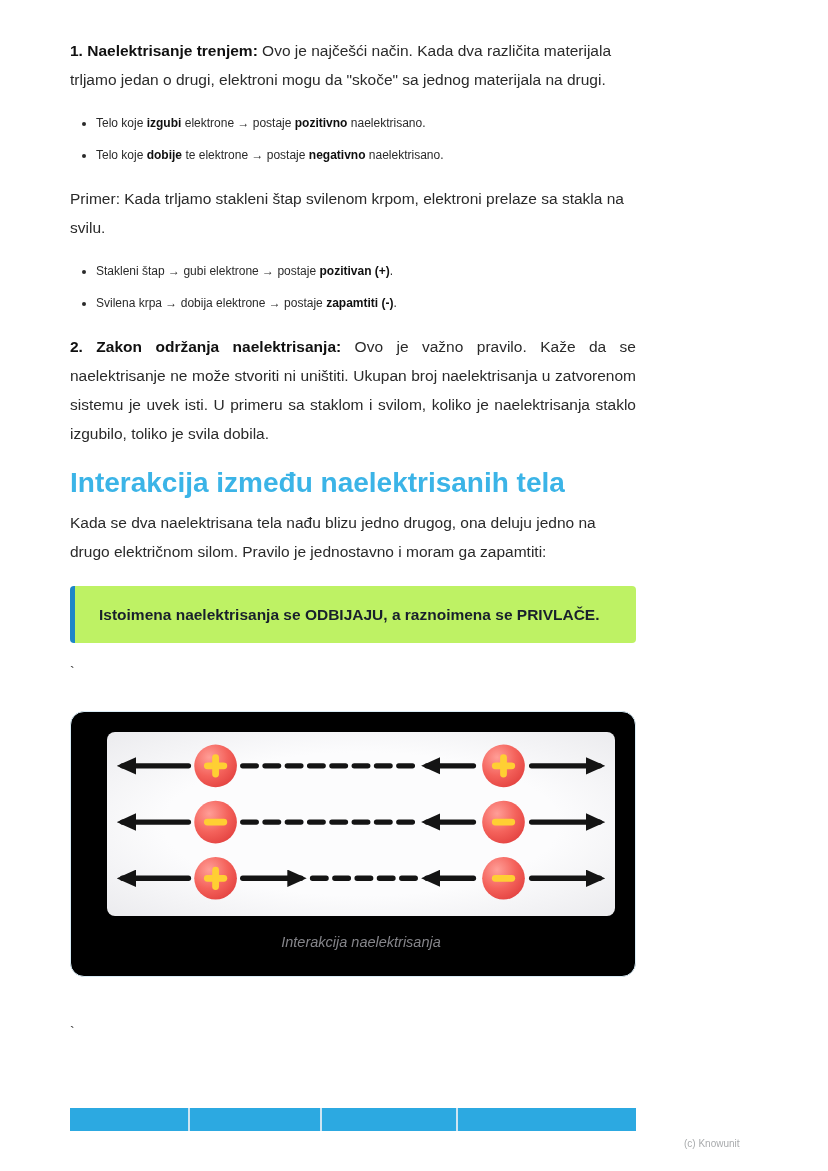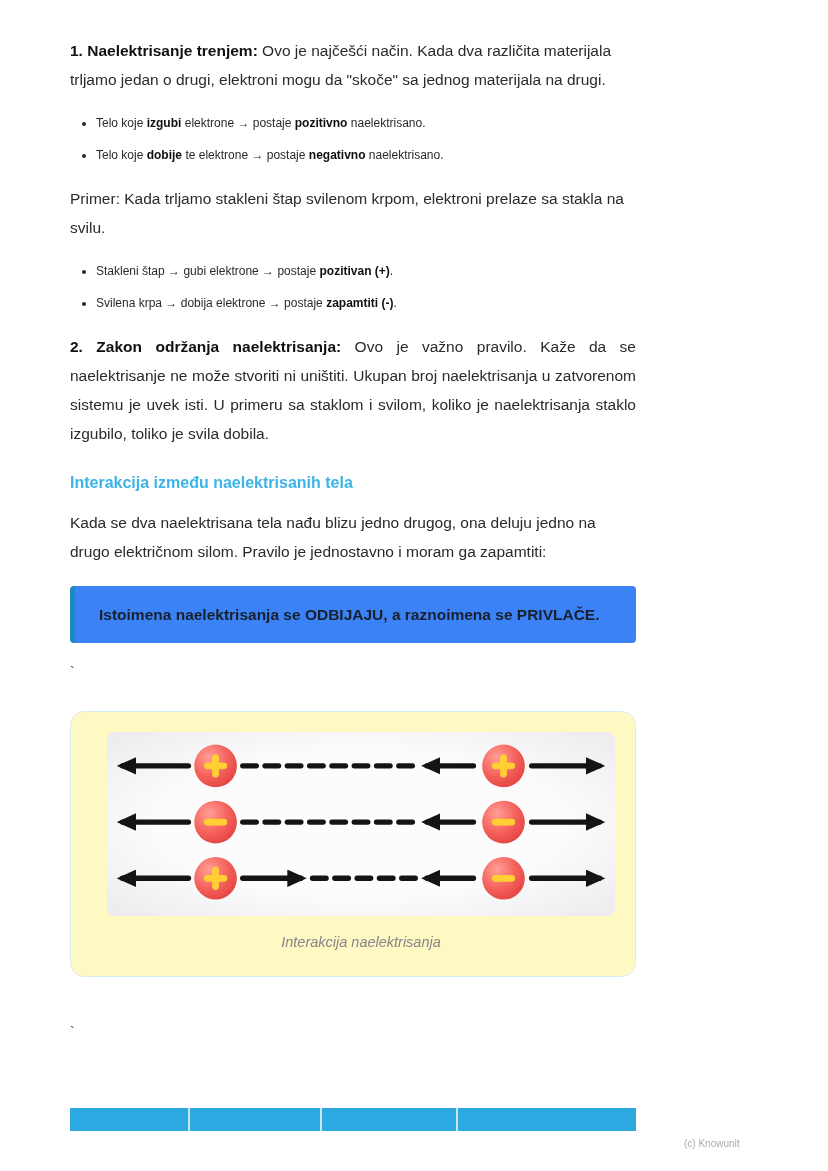--- a/index.html
+++ b/index.html
@@ -11,29 +11,29 @@
 
   .para { font-size:15.5px; line-height:29px; margin-bottom:15px; }
   .para strong, li strong { color:#101010; }
   .lead-italic { }
 
   ul.list { margin:14px 0; padding-left:26px; }
   ul.list li { font-size:12px; line-height:29px; margin-bottom:3px; }
 
   .justify { text-align:justify; }
 
-  .heading { color:#3bb4e7; font-size:16px; line-height:26px; font-weight:700; margin:22px 0 12px 0; }
+  .heading { color:#3bb4e7; font-size:28px; line-height:26px; font-weight:700; margin:22px 0 12px 0; }
 
-  .callout { margin-top:20px; background:#3b82f6; border-left:5px solid #1d86c8; border-radius:4px; padding:14px 24px; }
+  .callout { margin-top:20px; background:#bef264; border-left:5px solid #1d86c8; border-radius:4px; padding:14px 24px; }
   .callout p { font-weight:700; font-size:15.5px; line-height:29px; text-align:justify; color:#18202c; }
 
   .stray { margin-top:18px; font-size:14px; line-height:22px; color:#333; }
   .stray2 { margin-top:44px; }
 
-  .figure-card { margin-top:28px; border:1px solid #d9ecf6; border-radius:14px; padding:20px 20px 24px 36px; background:#fef9c3; }
+  .figure-card { margin-top:28px; border:1px solid #d9ecf6; border-radius:14px; padding:20px 20px 24px 36px; background:#000000; }
   .illustration { height:184px; border-radius:8px; background:radial-gradient(ellipse at center, #fcfcfd 55%, #ebebee 100%); }
   .illustration svg { width:100%; height:100%; display:block; }
   .stroke { stroke:#141414; stroke-width:5.5; stroke-linecap:round; fill:none; }
   .dash { stroke-dasharray:14 9; }
   .caption { text-align:center; font-style:italic; color:#85858a; font-size:14.5px; margin-top:16px; line-height:20px; }
 
   .table-bar { position:absolute; left:70px; top:1108px; width:566px; height:23px; background:#2ca9e1; display:flex; }
   .table-bar .cell { height:100%; border-right:2px solid rgba(235,240,244,0.85); }
   .table-bar .c1 { width:120px; } .table-bar .c2 { width:132px; } .table-bar .c3 { width:136px; }
   .table-bar .c4 { flex:1; border-right:none; }

